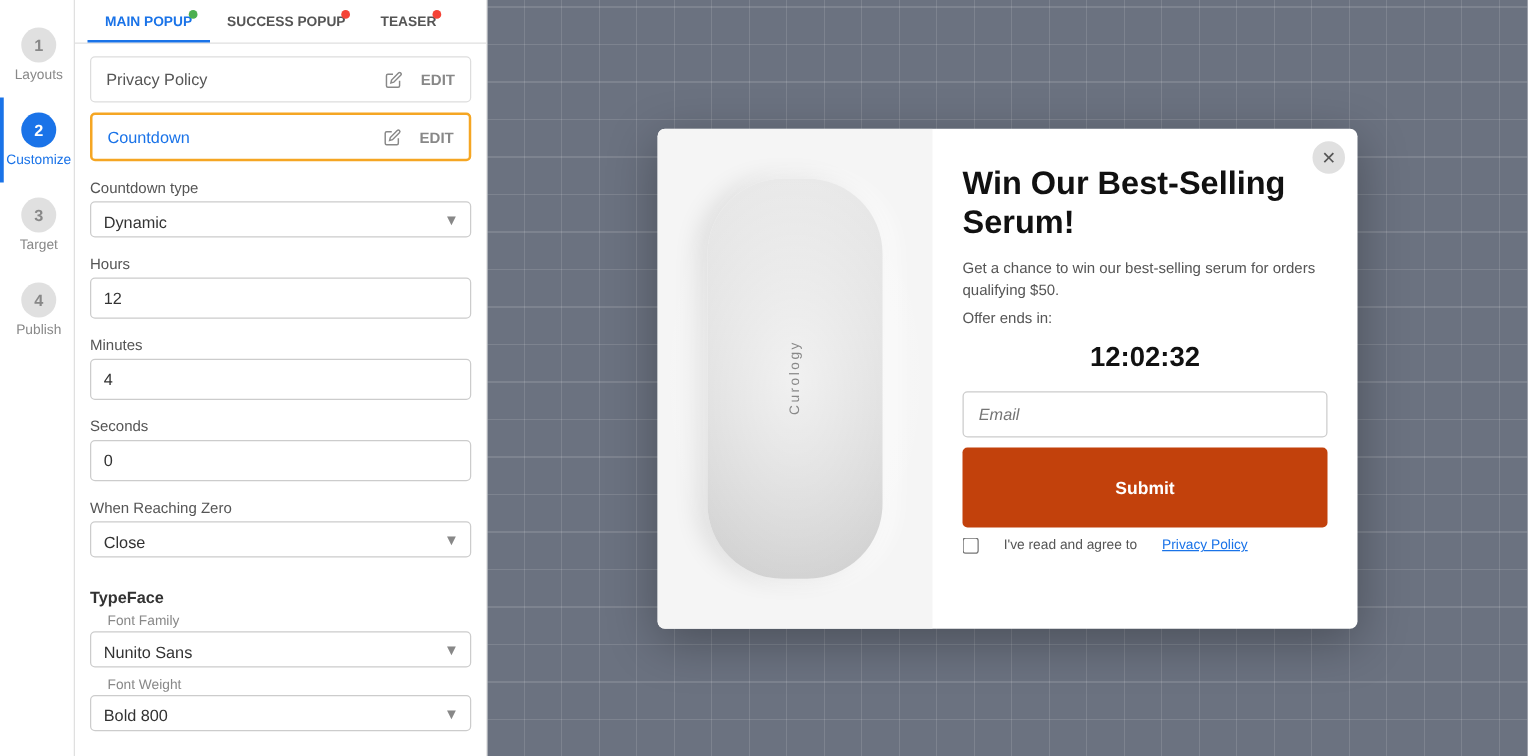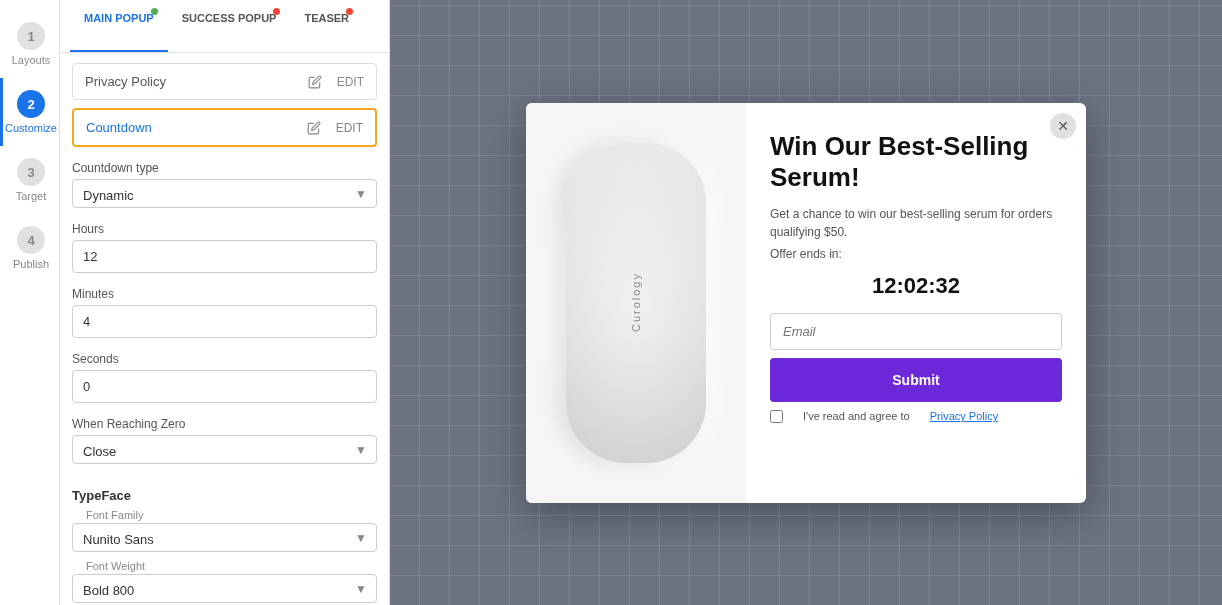--- a/index.html
+++ b/index.html
@@ -62,21 +62,21 @@
     }
 
     
     .tabs-row {
       display: flex;
       border-bottom: 1px solid #e0e0e0;
       padding: 0 10px;
       gap: 0;
     }
     .tab {
-      padding: 12px 14px 26px;
+      padding: 12px 14px 8px;
       font-size: 11px;
       font-weight: 600;
       color: #555;
       cursor: pointer;
       border-bottom: 2px solid transparent;
       display: flex;
       flex-direction: column;
       align-items: center;
       gap: 4px;
       position: relative;
@@ -115,20 +115,21 @@
       font-size: 13px;
       color: #555;
     }
     .section-row .edit-btn {
       display: flex;
       align-items: center;
       gap: 15px;
       color: #888;
       font-size: 12px;
       cursor: pointer;
+      font-weight: bold;
     }
 
     .section-row.selected {
       border: 2px solid #f5a623;
       border-radius: 4px;
       color: #1a73e8;
       font-weight: 500;
     }
 
     .field-label {
@@ -304,22 +305,22 @@
       border: 1px solid #ccc;
       border-radius: 4px;
       font-size: 13px;
       color: #1d4ed8;
       margin-bottom: 8px;
       outline: none;
       font-style: italic;
     }
     .submit-btn {
       width: 100%;
-      padding: 14px;
-      background: #6d28d9;
+      padding: 24px;
+      background: #c2410c;
       color: #fff;
       border: none;
       border-radius: 4px;
       font-size: 14px;
       font-weight: 600;
       cursor: pointer;
       margin-bottom: 8px;
     }
     .privacy-row {
       display: flex;

